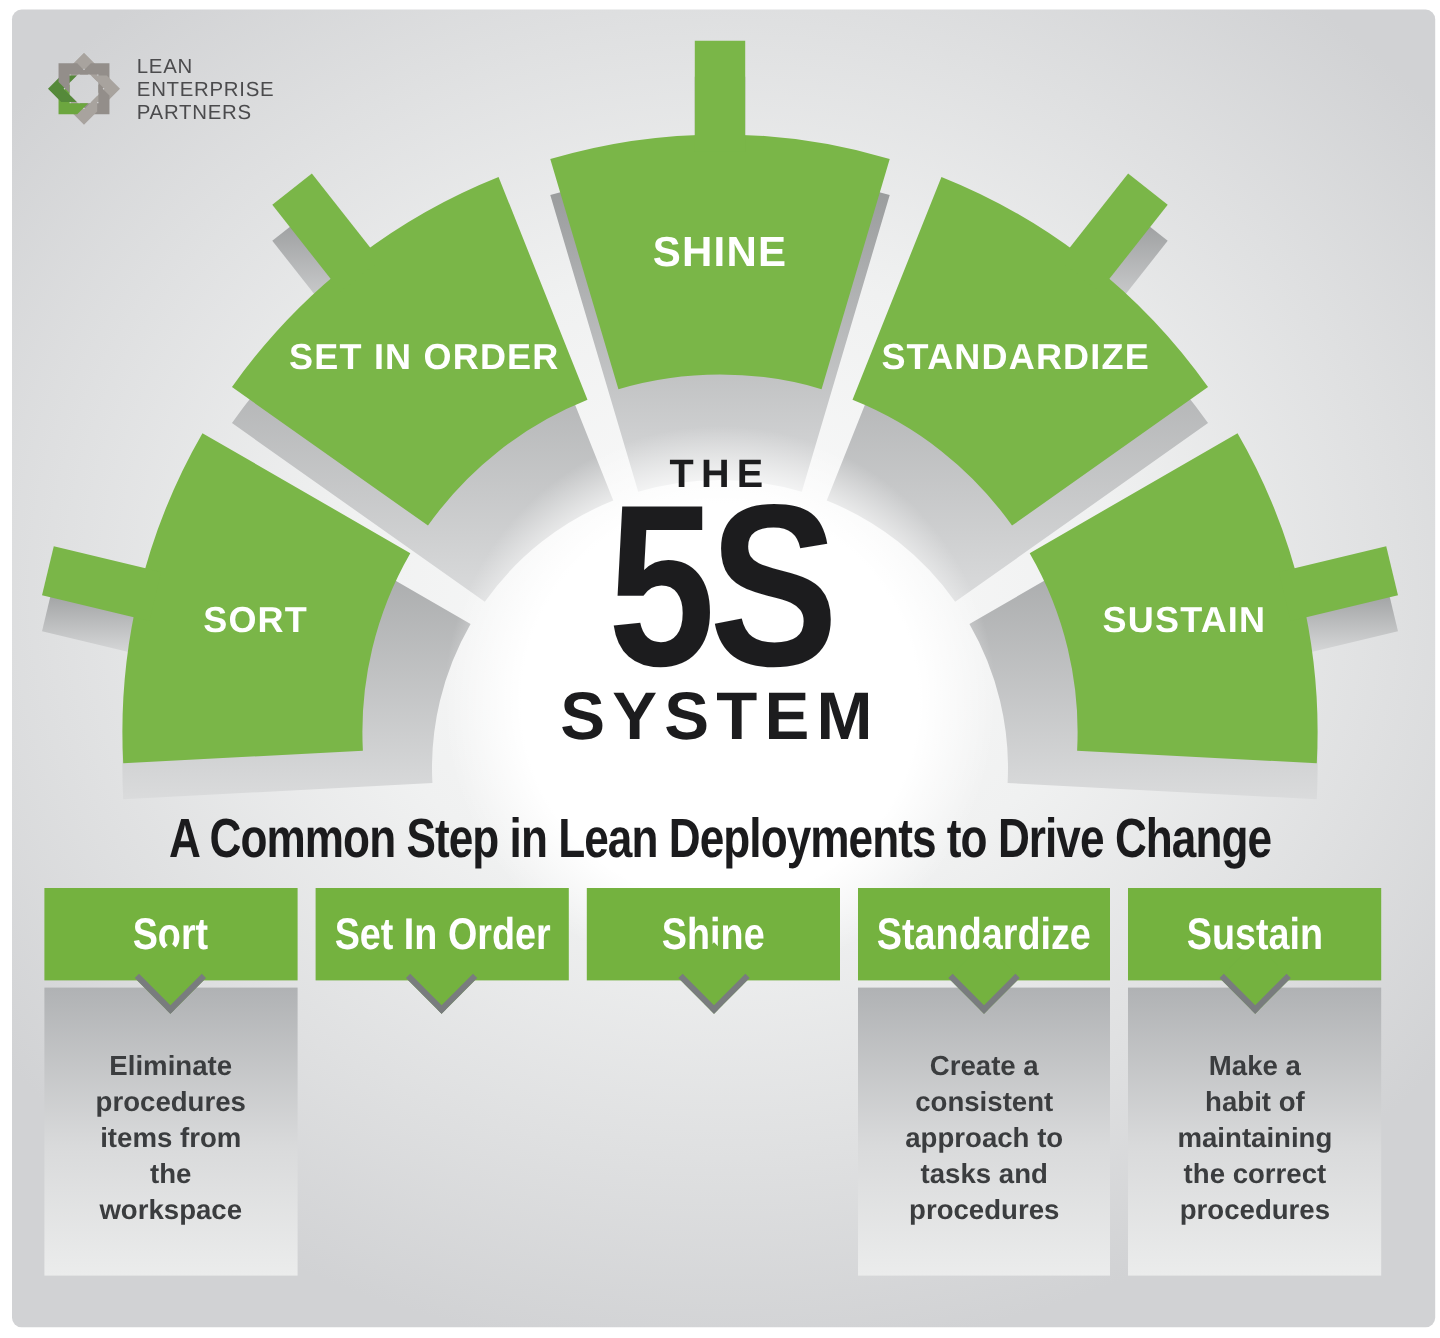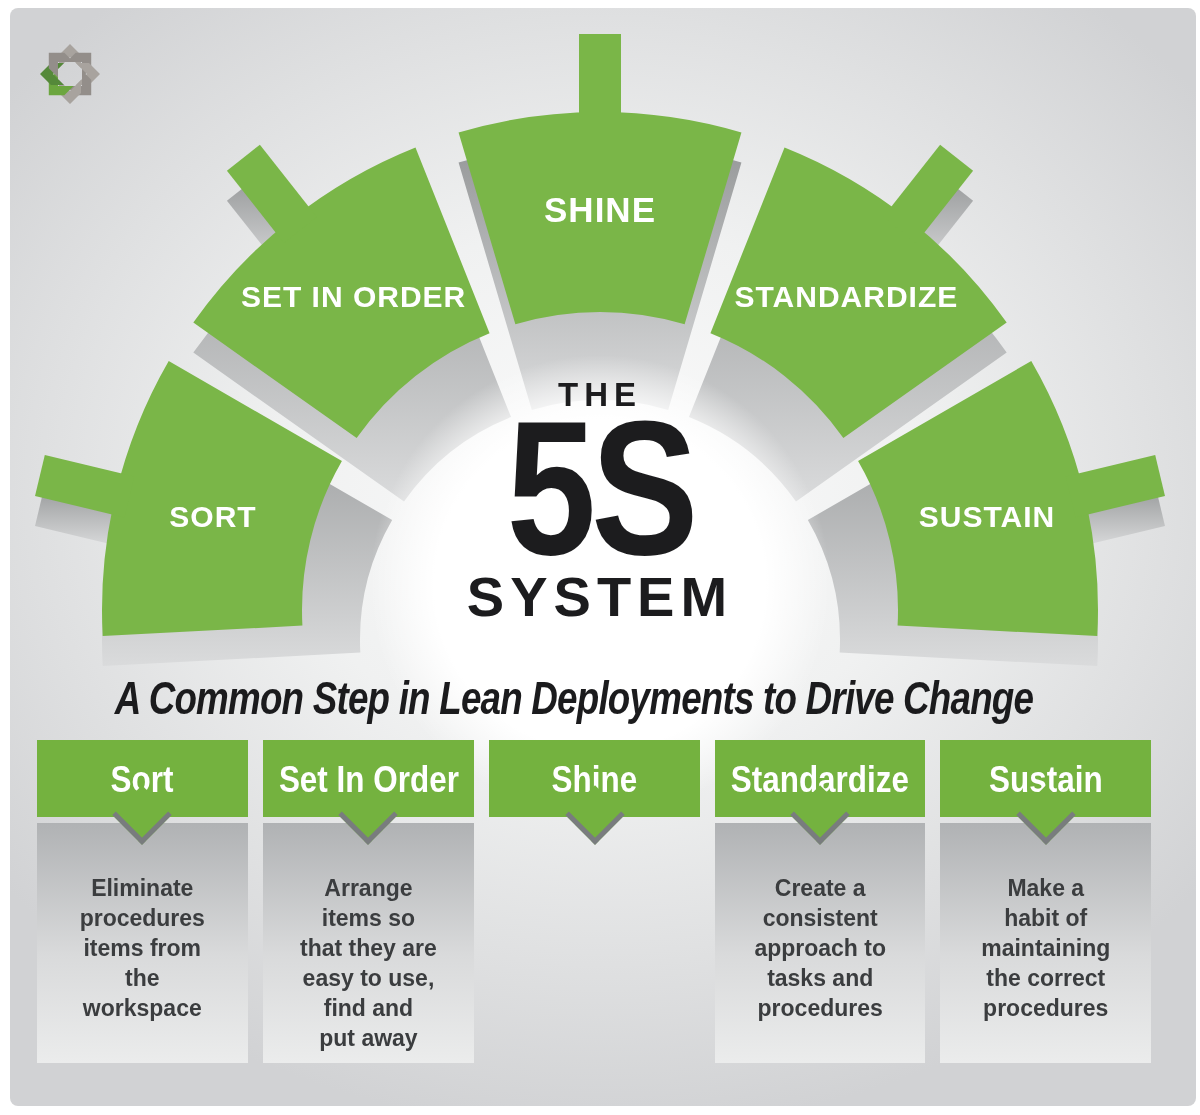--- a/index.html
+++ b/index.html
@@ -18,21 +18,21 @@
 
   
   .center-text { position:absolute; left:0; right:0; top:377px; text-align:center;
                  z-index:3; color:#1c1c1e; }
   .c-the { font-size:33px; font-weight:bold; letter-spacing:6px; line-height:36px; }
   .c-5s  { font-size:192px; font-weight:bold; letter-spacing:-6px; line-height:150px;
            transform:scaleX(0.84); transform-origin:center; }
   .c-system { font-size:56px; font-weight:bold; letter-spacing:6px; line-height:62px; margin-top:3px; }
 
   
-  .heading { position:absolute; left:0; right:0; top:671px; z-index:3;font-style:italic; }
+  .heading { position:absolute; left:0; right:0; top:671px; text-align:center; z-index:3; }
   .heading span { display:inline-block; font-size:46px; font-weight:bold; color:#1b1b1d;
                   letter-spacing:-1px; transform:scaleX(0.80); transform-origin:center;
                   white-space:nowrap; }
 
   
   .columns { position:absolute; left:37px; top:740px; width:1114px; z-index:3;
              display:flex; gap:15px; }
   .col { flex:1 1 0; position:relative; }
   .col-header { height:77px; background:var(--green-header); text-align:center;
                 line-height:77px; }
@@ -117,20 +117,25 @@
   <svg id="logo-icon" width="64" height="64" viewBox="-32 -32 64 64">
       <polygon points="0,-30 11,-19 11,-6 0,-17 -11,-6 -11,-19" transform="rotate(0)" fill="#a8a39e"></polygon>
       <polygon points="0,-30 11,-19 11,-6 0,-17 -11,-6 -11,-19" transform="rotate(45)" fill="#938e8a"></polygon>
       <polygon points="0,-30 11,-19 11,-6 0,-17 -11,-6 -11,-19" transform="rotate(90)" fill="#a8a39e"></polygon>
       <polygon points="0,-30 11,-19 11,-6 0,-17 -11,-6 -11,-19" transform="rotate(135)" fill="#938e8a"></polygon>
       <polygon points="0,-30 11,-19 11,-6 0,-17 -11,-6 -11,-19" transform="rotate(180)" fill="#a8a39e"></polygon>
       <polygon points="0,-30 11,-19 11,-6 0,-17 -11,-6 -11,-19" transform="rotate(225)" fill="#6ca63f"></polygon>
       <polygon points="0,-30 11,-19 11,-6 0,-17 -11,-6 -11,-19" transform="rotate(270)" fill="#55893a"></polygon>
       <polygon points="0,-30 11,-19 11,-6 0,-17 -11,-6 -11,-19" transform="rotate(315)" fill="#938e8a"></polygon>
     </svg>
+  <div class="logo-text">
+    <div>LEAN</div>
+    <div>ENTERPRISE</div>
+    <div>PARTNERS</div>
+  </div>
 </div>
 
 <div class="center-text">
   <div class="c-the">THE</div>
   <div class="c-5s">5S</div>
   <div class="c-system">SYSTEM</div>
 </div>
 
 <div class="heading">
   <span>A Common Step in Lean Deployments to Drive Change</span>
@@ -144,28 +149,20 @@
       <div class="desc">Eliminate
 procedures
 items from
 the
 workspace</div>
     </div>
   </div>
   <div class="col">
     <div class="col-header"><span>Set In Order</span></div>
     <div class="notch"></div>
-    <div class="col-body">
-      <div class="desc">Arrange
-items so
-that they are
-easy to use,
-find and
-put away</div>
-    </div>
   </div>
   <div class="col">
     <div class="col-header"><span>Shine</span></div>
     <div class="notch"></div>
   </div>
   <div class="col">
     <div class="col-header"><span>Standardize</span></div>
     <div class="notch"></div>
     <div class="col-body">
       <div class="desc">Create a

